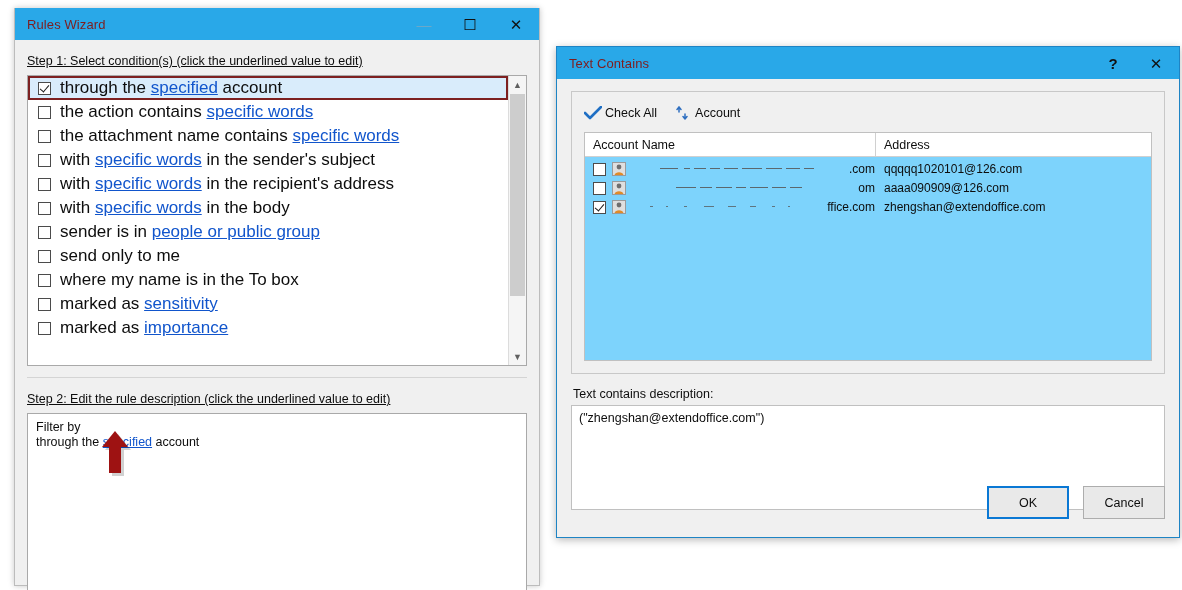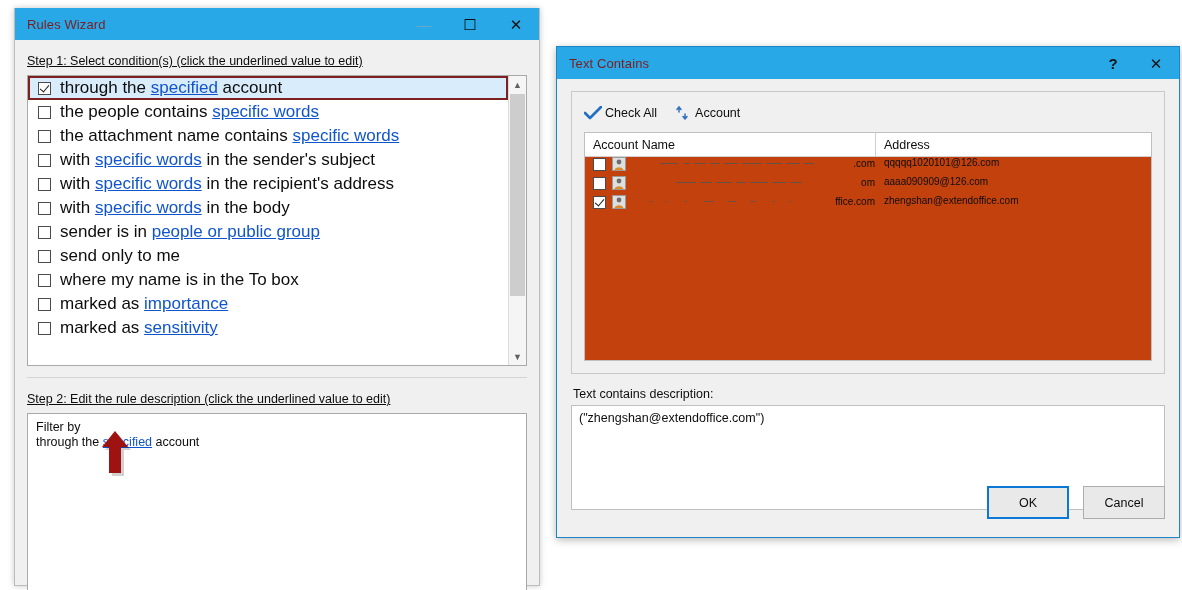--- a/index.html
+++ b/index.html
@@ -230,44 +230,44 @@
     width: 18px;
     height: 14px;
     margin-right: 3px;
   }
   .rev-icon {
     width: 16px;
     height: 14px;
     margin-right: 4px;
   }
   .grid {
-    background: #c2410c;
+    background: #7dd3fc;
     border: 1px solid #c0c0c0;
     height: 229px;
     box-sizing: border-box;
     position: relative;
     overflow: hidden;
   }
   .grid-head {
     display: flex;
     height: 23px;
     border-bottom: 1px solid #d0d0d0;
     background: #ffffff;
     font-size: 12.5px;
     color: #0d0d0d;
     align-items: center;
   }
   .gh-col1 { width: 290px; padding-left: 8px; box-sizing: border-box; }
   .gh-div { width: 1px; align-self: stretch; background: #d0d0d0; }
   .gh-col2 { padding-left: 8px; box-sizing: border-box; }
   .grid-row {
     display: flex;
-    align-items: flex-start;
+    align-items: flex-end;
     height: 19px;
-    font-size: 10px;
+    font-size: 12px;
     color: #0d0d0d;
   }
   .gr-col1 {
     width: 290px;
     display: flex;
     align-items: center;
     padding-left: 8px;
     box-sizing: border-box;
     position: relative;
     overflow: hidden;
@@ -356,21 +356,21 @@
       <div class="step-label">Step 1: Select condition(s) (click the underlined value to edit)</div>
 
       <div class="cond-listwrap">
         <div class="cond-list" id="cond-list">
             <div class="cond-item selected">
               <div class="cb checked"></div>
               <span><span>through the </span><span class="lnk">specified</span><span> account</span></span>
             </div>
             <div class="cond-item">
               <div class="cb"></div>
-              <span><span>the people contains </span><span class="lnk">specific words</span></span>
+              <span><span>the action contains </span><span class="lnk">specific words</span></span>
             </div>
             <div class="cond-item">
               <div class="cb"></div>
               <span><span>the attachment name contains </span><span class="lnk">specific words</span></span>
             </div>
             <div class="cond-item">
               <div class="cb"></div>
               <span><span>with </span><span class="lnk">specific words</span><span> in the sender's subject</span></span>
             </div>
             <div class="cond-item">
@@ -388,25 +388,25 @@
             <div class="cond-item">
               <div class="cb"></div>
               <span><span>send only to me</span></span>
             </div>
             <div class="cond-item">
               <div class="cb"></div>
               <span><span>where my name is in the To box</span></span>
             </div>
             <div class="cond-item">
               <div class="cb"></div>
+              <span><span>marked as </span><span class="lnk">sensitivity</span></span>
+            </div>
+            <div class="cond-item">
+              <div class="cb"></div>
               <span><span>marked as </span><span class="lnk">importance</span></span>
-            </div>
-            <div class="cond-item">
-              <div class="cb"></div>
-              <span><span>marked as </span><span class="lnk">sensitivity</span></span>
             </div>
             <div class="cond-item"></div>
           </div>
         <div class="sel-outline"></div>
         <div class="vscroll">
           <div class="arrow">▲</div>
           <div class="thumb"></div>
           <div class="arrow bottom">▼</div>
         </div>
       </div>

